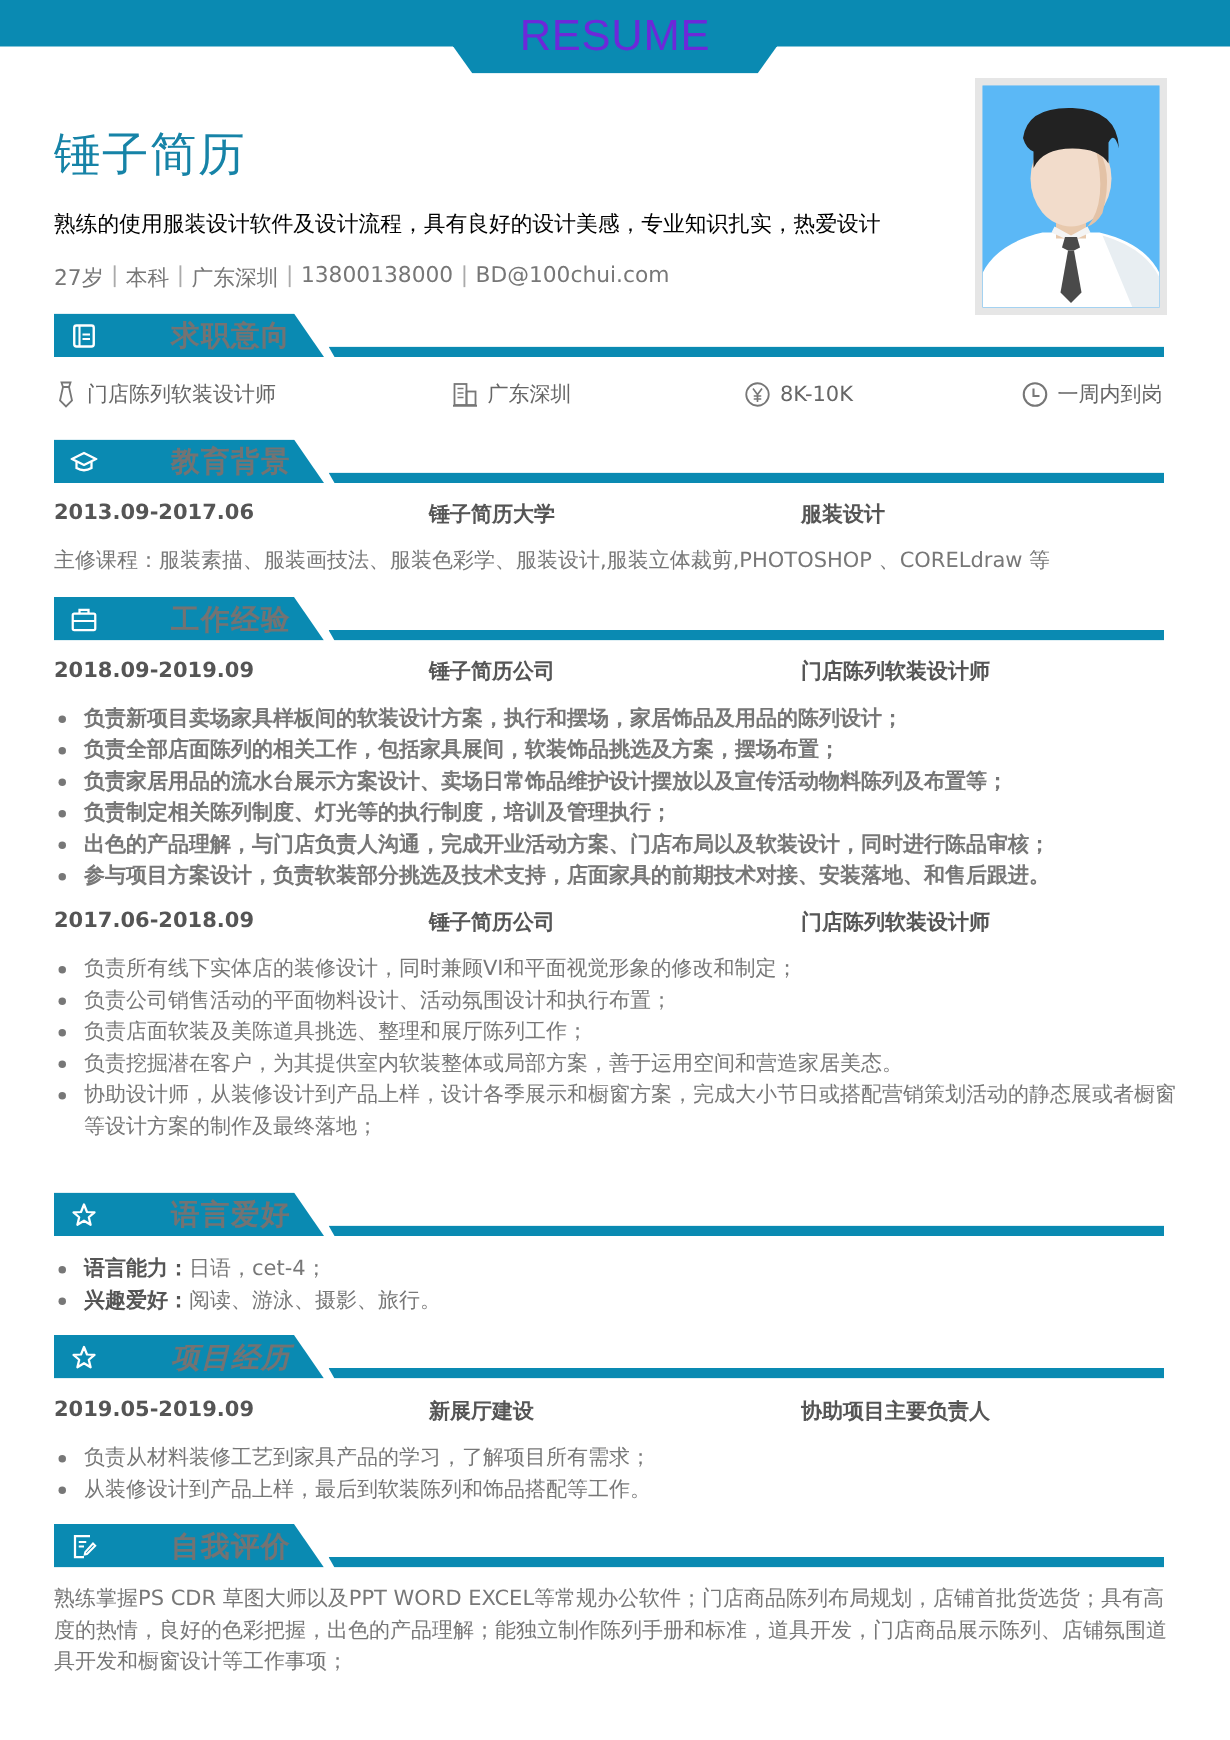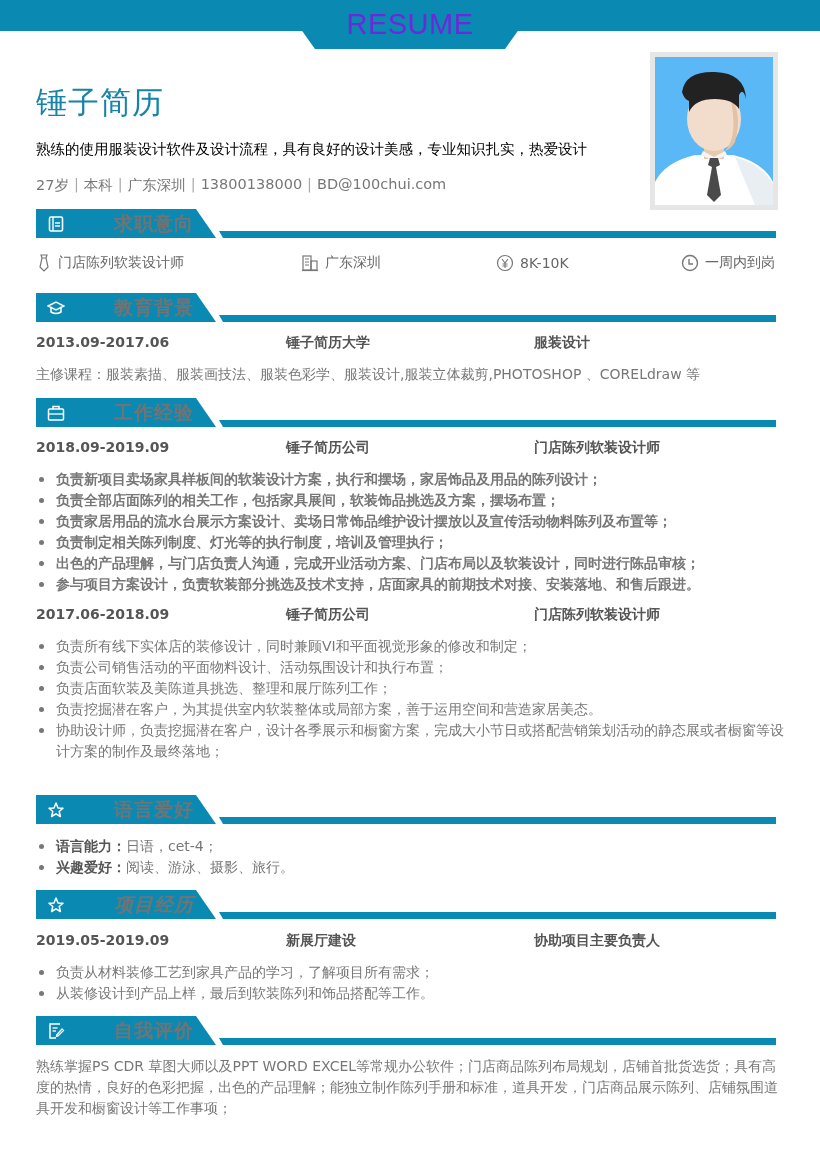--- a/index.html
+++ b/index.html
@@ -179,21 +179,21 @@
 <div class="meta" style="top:606px;">
   <span class="c1">2017.06-2018.09</span>
   <span class="c2">锤子简历公司</span>
   <span class="c3">门店陈列软装设计师</span>
 </div>
 <ul class="bullets" style="top:636px;">
   <li>负责所有线下实体店的装修设计，同时兼顾VI和平面视觉形象的修改和制定；</li>
   <li>负责公司销售活动的平面物料设计、活动氛围设计和执行布置；</li>
   <li>负责店面软装及美陈道具挑选、整理和展厅陈列工作；</li>
   <li>负责挖掘潜在客户，为其提供室内软装整体或局部方案，善于运用空间和营造家居美态。</li>
-  <li>协助设计师，负责挖掘潜在客户，设计各季展示和橱窗方案，完成大小节日或搭配营销策划活动的静态展或者橱窗等设计方案的制作及最终落地；</li>
+  <li>协助设计师，从装修设计到产品上样，设计各季展示和橱窗方案，完成大小节日或搭配营销策划活动的静态展或者橱窗等设计方案的制作及最终落地；</li>
 </ul>
 
 <div class="section" style="top:795px;">
   <div class="sec-tab"></div>
   <div class="sec-line"></div>
   <svg class="sec-icon" viewBox="0 0 18 18">
     <path d="M9 2 L11 7 L16 7.3 L12.2 10.5 L13.4 15.5 L9 12.8 L4.6 15.5 L5.8 10.5 L2 7.3 L7 7 Z" fill="none" stroke="#fff" stroke-width="1.5" stroke-linejoin="round"></path>
   </svg>
   <div class="sec-title">语言爱好</div>
 </div>

